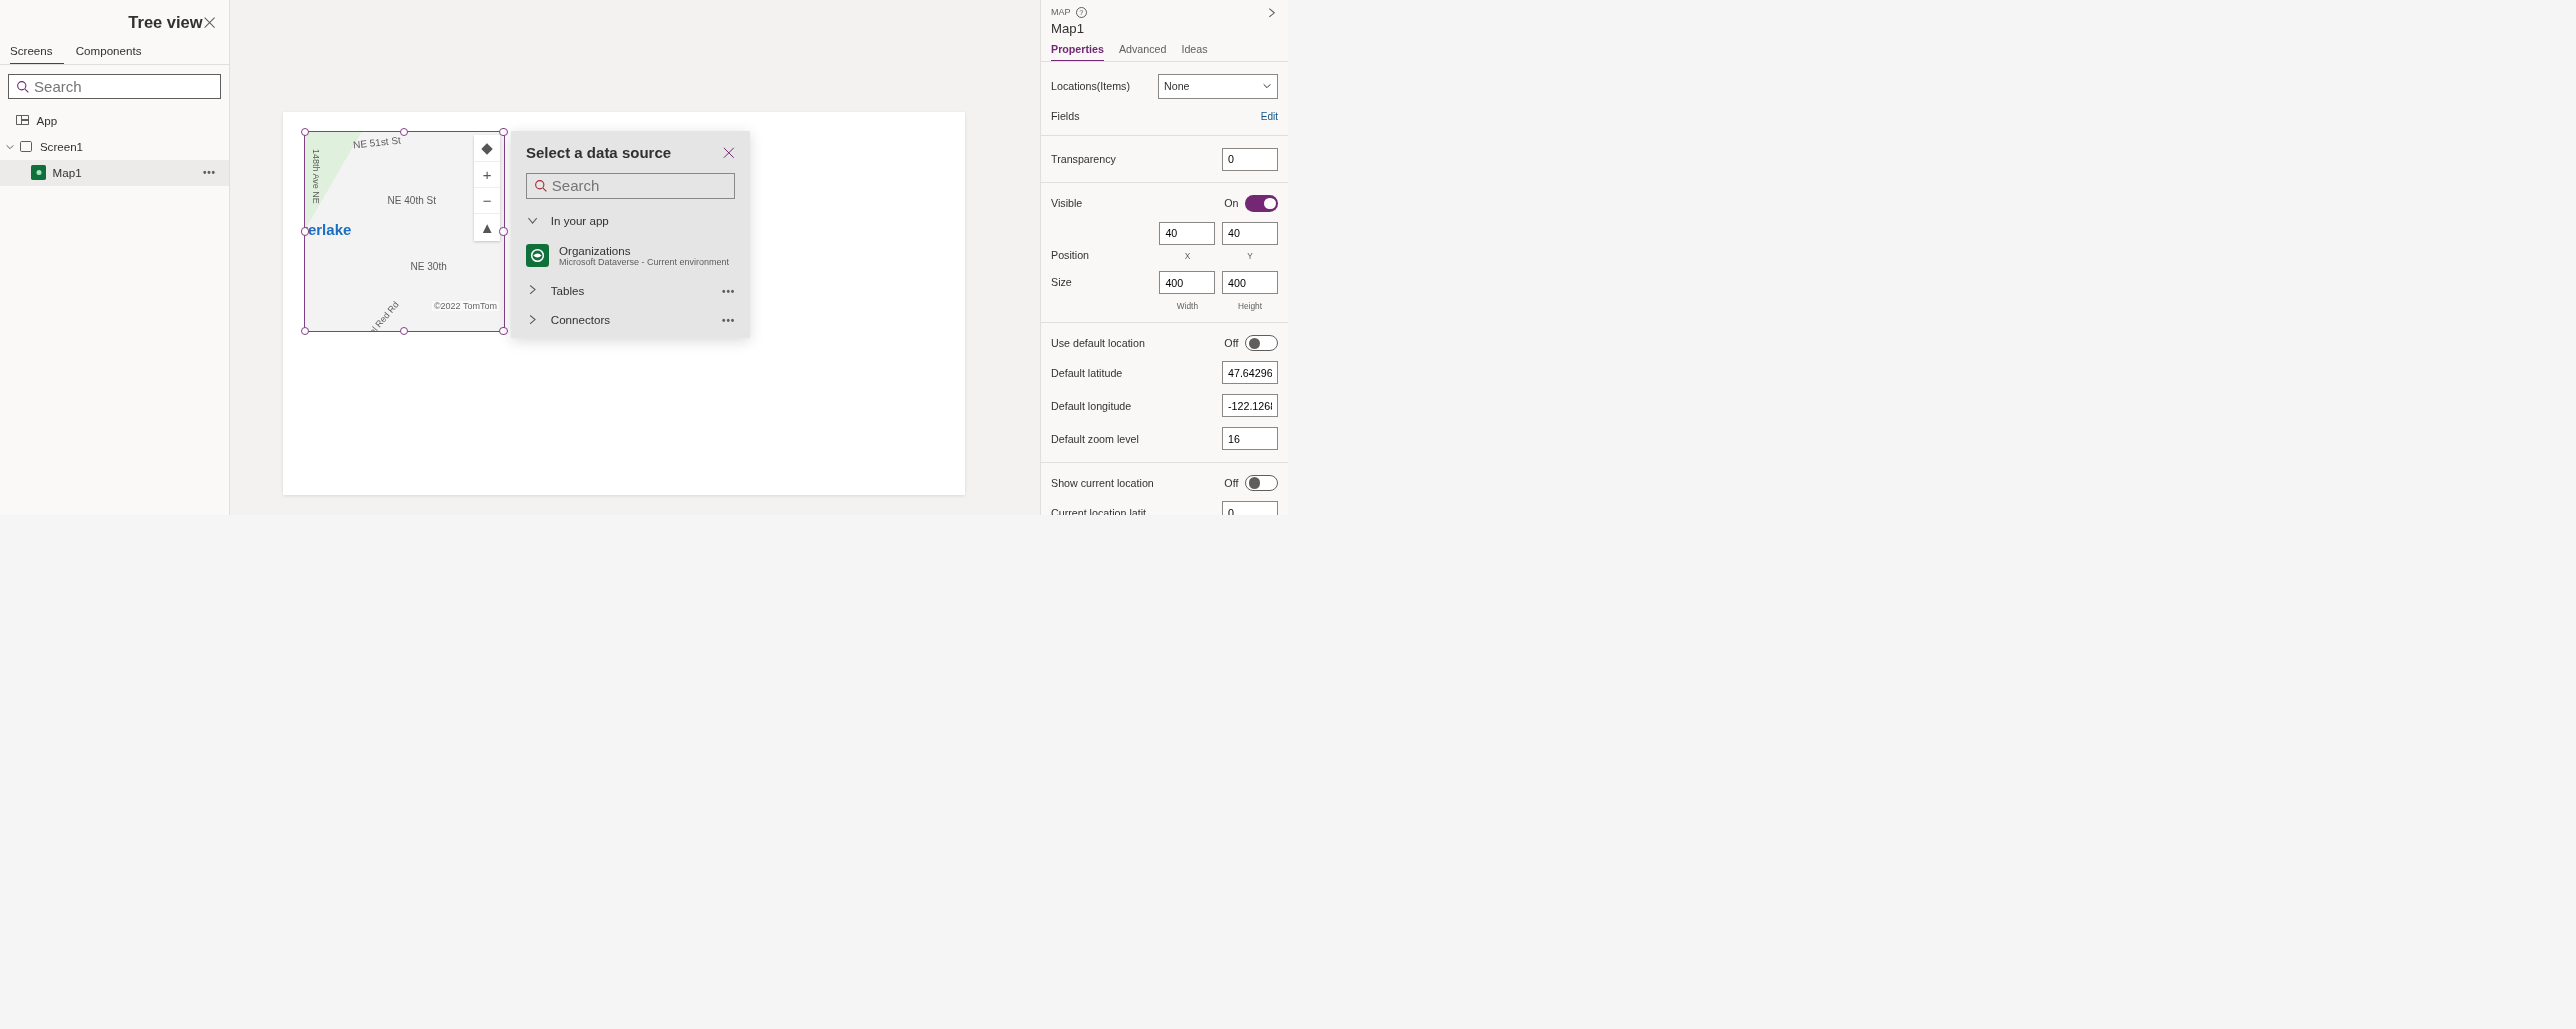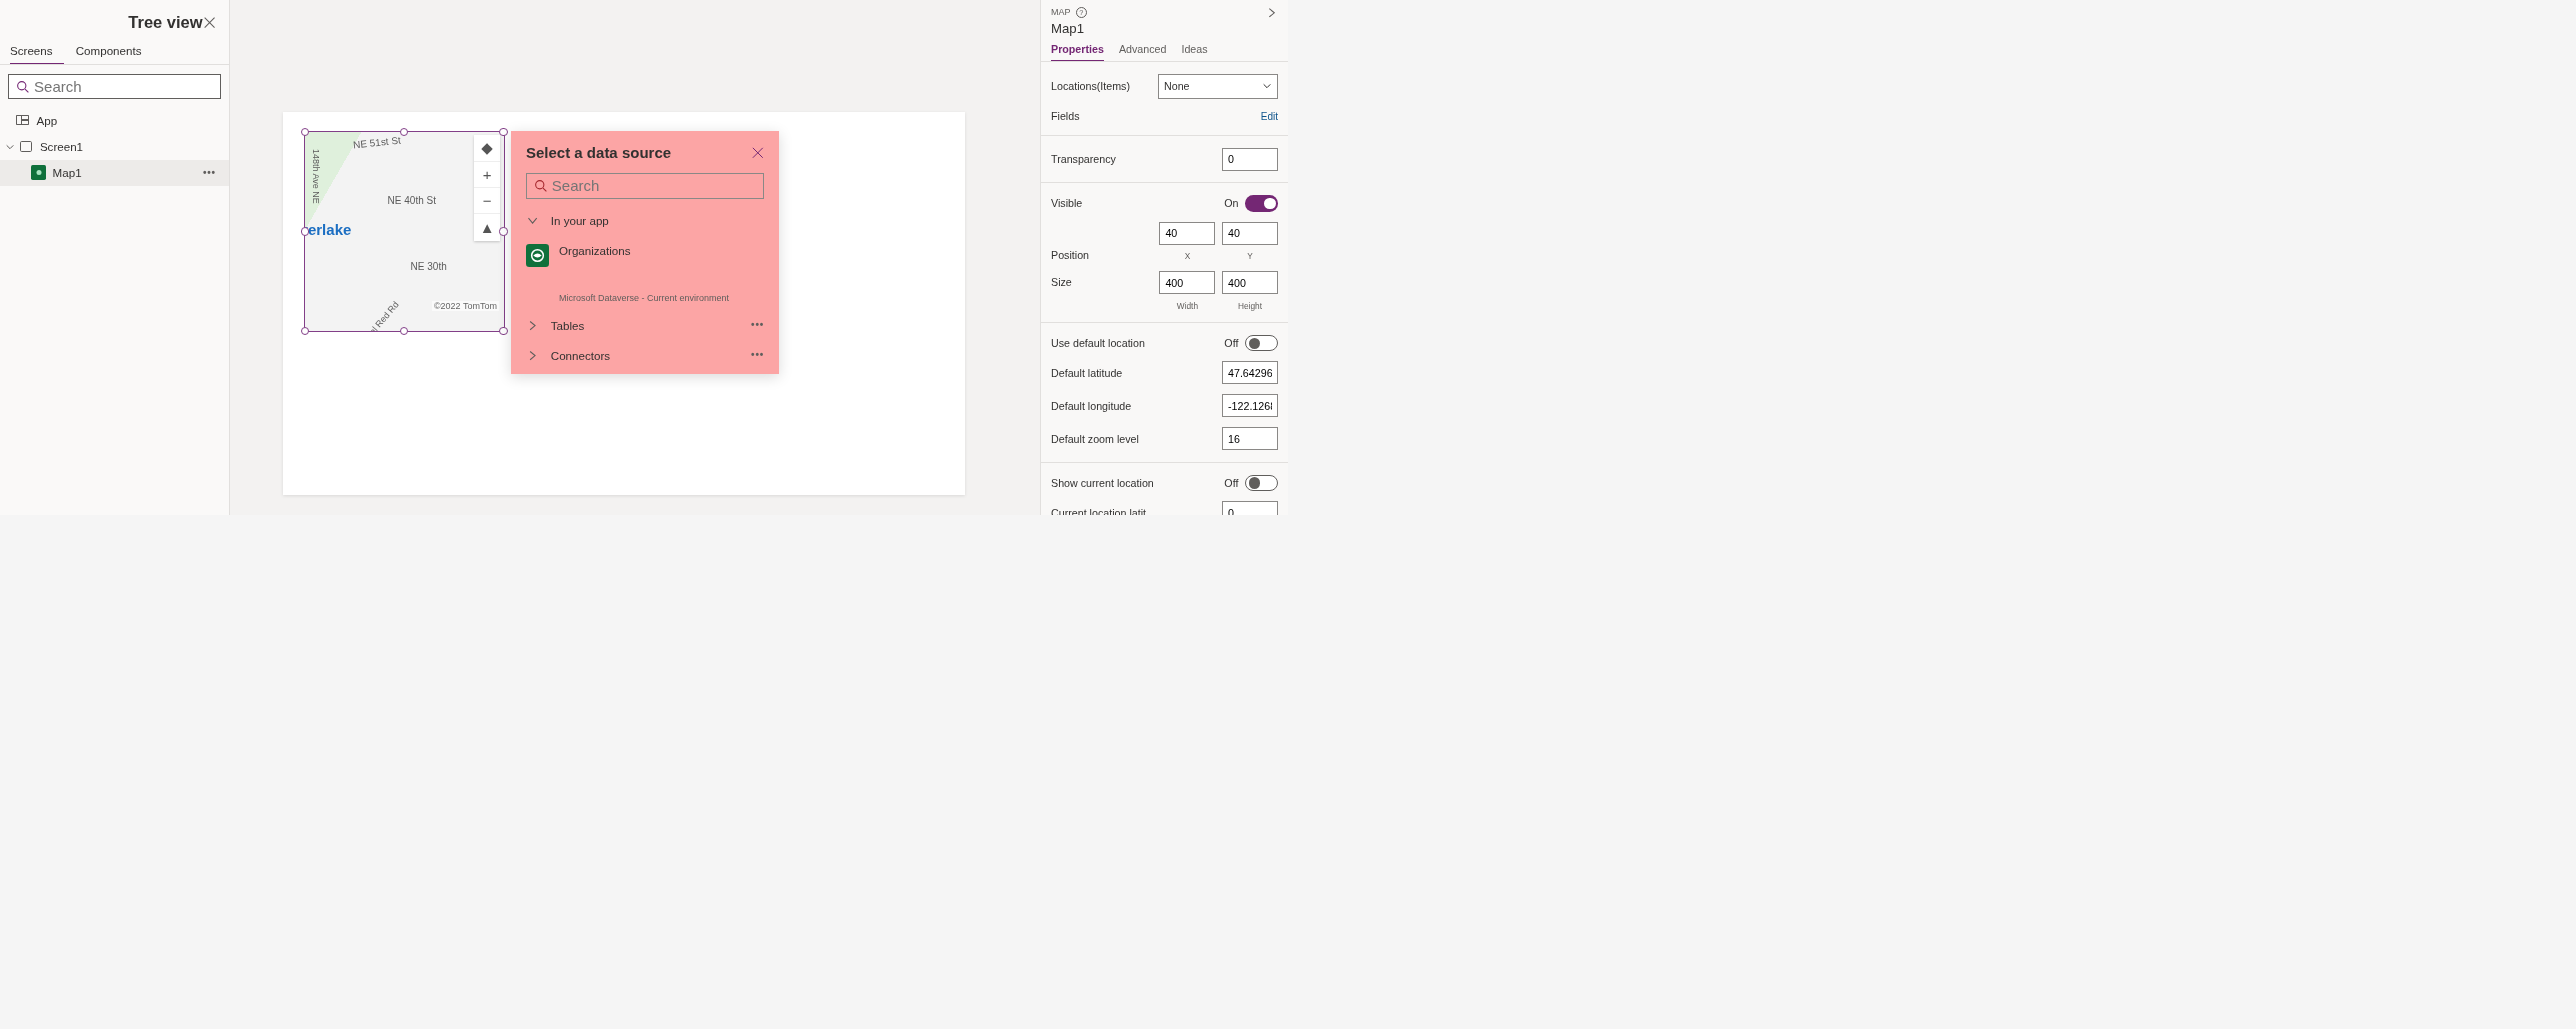--- a/index.html
+++ b/index.html
@@ -47,32 +47,32 @@
   .map-label.bel { left:59px; bottom:8.3px; transform:rotate(-50deg); font-size:9px;}
   .map-attr { position:absolute; right:5px; bottom:20px; font-size:9px; color:#666; background:rgba(255,255,255,0.6); padding:0 1.7px;}
   .map-ctrl { position:absolute; right:3.3px; top:3.3px; width:26.4px; background:#fff; box-shadow:0 0.8px 2.5px rgba(0,0,0,0.2); display:flex; flex-direction:column;}
   .map-btn { height:26.4px; display:flex; align-items:center; justify-content:center; border-bottom:0.8px solid #eee; color:#555; cursor:pointer; font-size:15px;}
   .map-btn:last-child{border-bottom:none;}
   .handle { width:8.3px; height:8.3px; background:#fff; border:1.2px solid #823f88; border-radius:50%; position:absolute; }
   .h-nw{left:-4.1px;top:-4.1px;} .h-n{left:50%;top:-4.1px;margin-left:-4.1px;} .h-ne{right:-4.1px;top:-4.1px;}
   .h-w{left:-4.1px;top:50%;margin-top:-4.1px;} .h-e{right:-4.1px;top:50%;margin-top:-4.1px;}
   .h-sw{left:-4.1px;bottom:-4.1px;} .h-s{left:50%;bottom:-4.1px;margin-left:-4.1px;} .h-se{right:-4.1px;bottom:-4.1px;}
   
-  .ds-popup { position:absolute; left:228px; top:19px; width:268px; background:#fca5a5; box-shadow:0 3.3px 13.2px rgba(0,0,0,0.15); padding:13.2px 0 3.3px 0;}
+  .ds-popup { position:absolute; left:228px; top:19px; width:239px; background:#e5e5e5; box-shadow:0 3.3px 13.2px rgba(0,0,0,0.15); padding:13.2px 0 3.3px 0;}
   .ds-head { display:flex; justify-content:space-between; align-items:center; padding:0 15px 6.6px 15px;}
   .ds-title { font-size:15px; font-weight:600;}
   .ds-close { color:#742774; cursor:pointer; width:11.6px; height:11.6px;}
   .ds-search { margin:5px 15px 6.6px 15px; border:0.8px solid #8a8886; height:26.4px; display:flex; align-items:center; padding:0 6.6px;}
   .ds-search .search-icon { color:#a4262c;}
-  .ds-row { display:flex; align-items:flex-start; padding:8.3px 15px; cursor:pointer;}
+  .ds-row { display:flex; align-items:flex-end; padding:8.3px 15px; cursor:pointer;}
   .ds-row .chev2 { width:13.2px; margin-right:11.6px; color:#605e5c;}
   .ds-org-ic { width:23px; height:23px; background:#0f703b; border-radius:3.3px; margin-right:10px; display:flex; align-items:center; justify-content:center;}
   .ds-org-ic svg{width:15px;height:15px;}
   .ds-org-txt { display:flex; flex-direction:column;}
-  .ds-org-sub { font-size:9px; color:#605e5c;margin-top:36px;}
+  .ds-org-sub { font-size:9px; color:#605e5c;}
   .ds-more { margin-left:auto; color:#605e5c; letter-spacing:0.8px; font-weight:bold; font-size:10px;}
   
   
   .prop-panel { width:248px; background:#f9f8f7; border-left:0.8px solid #e1dfdd; display:flex; flex-direction:column; overflow:hidden;}
   .prop-head { padding:6.6px 10px 0 10px;}
   .prop-type { font-size:9px; color:#605e5c; display:flex; align-items:center; justify-content:space-between;}
   .prop-type-left { display:flex; align-items:center; gap:5px;}
   .help-ic { width:11.6px; height:11.6px; border:0.8px solid #605e5c; border-radius:50%; display:flex; align-items:center; justify-content:center; font-size:7.4px;}
   .collapse-ic { color:#605e5c; cursor:pointer;}
   .prop-name { font-size:13.2px; font-weight:400; margin-top:3.3px;}

